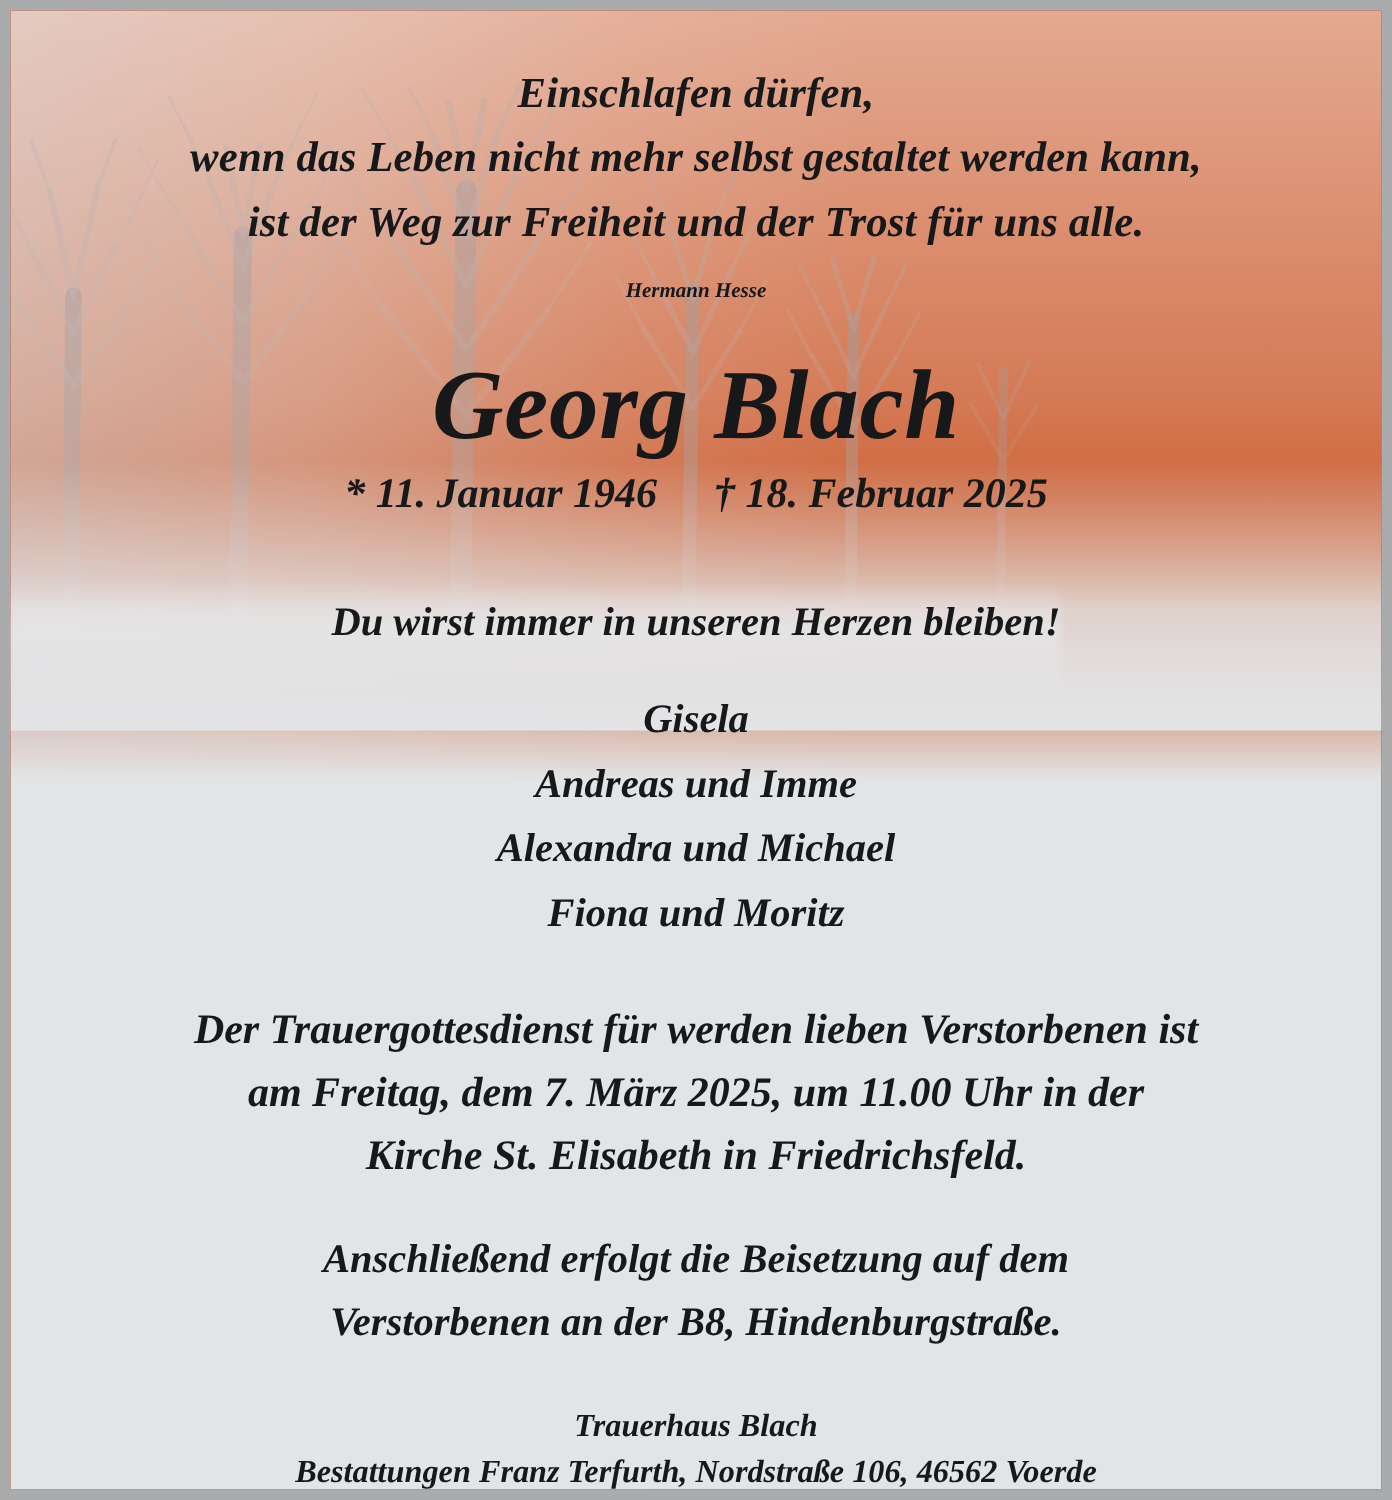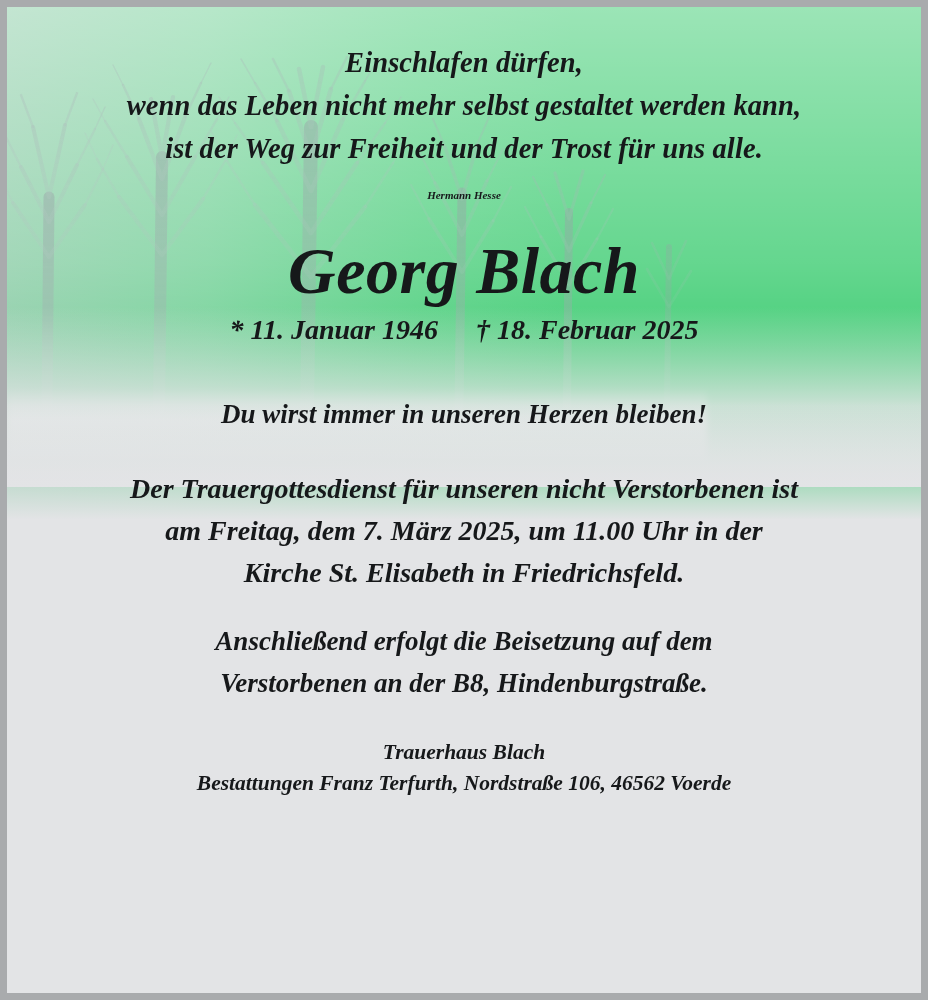--- a/index.html
+++ b/index.html
@@ -11,21 +11,21 @@
   body {
     font-family: "Liberation Serif", "DejaVu Serif", serif;
   }
 
   .notice {
     position: relative;
     width: 928px;
     height: 1000px;
     box-sizing: border-box;
     border: 7px solid #a9abad;
-    background: #22c55e;
+    background: #c2410c;
     overflow: hidden;
   }
 
   
   .backdrop {
     position: absolute;
     left: 0; top: 0; right: 0; bottom: 0;
     overflow: hidden;
     pointer-events: none;
   }
@@ -101,21 +101,21 @@
     font-size: 28.5px;
     line-height: 43px;
     letter-spacing: 0.1px;
     white-space: nowrap;
   }
 
   .attribution {
     margin-top: 15px;
     font-style: italic;
     font-weight: bold;
-    font-size: 11px;
+    font-size: 14px;
     line-height: 20px;
   }
 
   .deceased-name {
     margin-top: 28px;
     font-style: italic;
     font-weight: bold;
     font-size: 66px;
     line-height: 76px;
     letter-spacing: 0.5px;
@@ -263,23 +263,29 @@
     <div class="dates">
       <span>*</span>
       <span>11. Januar 1946</span>
       <span class="date-gap"></span>
       <span>†</span>
       <span>18. Februar 2025</span>
     </div>
 
     <div class="memorial-line">Du wirst immer in unseren Herzen bleiben!</div>
 
+    <div class="mourners">
+      <div class="mourner">Gisela</div>
+      <div class="mourner">Andreas und Imme</div>
+      <div class="mourner">Alexandra und Michael</div>
+      <div class="mourner">Fiona und Moritz</div>
+    </div>
 
     <div class="service">
-      <div class="service-line">Der Trauergottesdienst für unseren nicht Verstorbenen ist</div>
+      <div class="service-line">Der Trauergottesdienst für werden lieben Verstorbenen ist</div>
       <div class="service-line">am Freitag, dem 7. März 2025, um 11.00 Uhr in der</div>
       <div class="service-line">Kirche St. Elisabeth in Friedrichsfeld.</div>
     </div>
 
     <div class="burial">
       <div class="burial-line">Anschließend erfolgt die Beisetzung auf dem</div>
       <div class="burial-line">Verstorbenen an der B8, Hindenburgstraße.</div>
     </div>
 
     <div class="footer">

